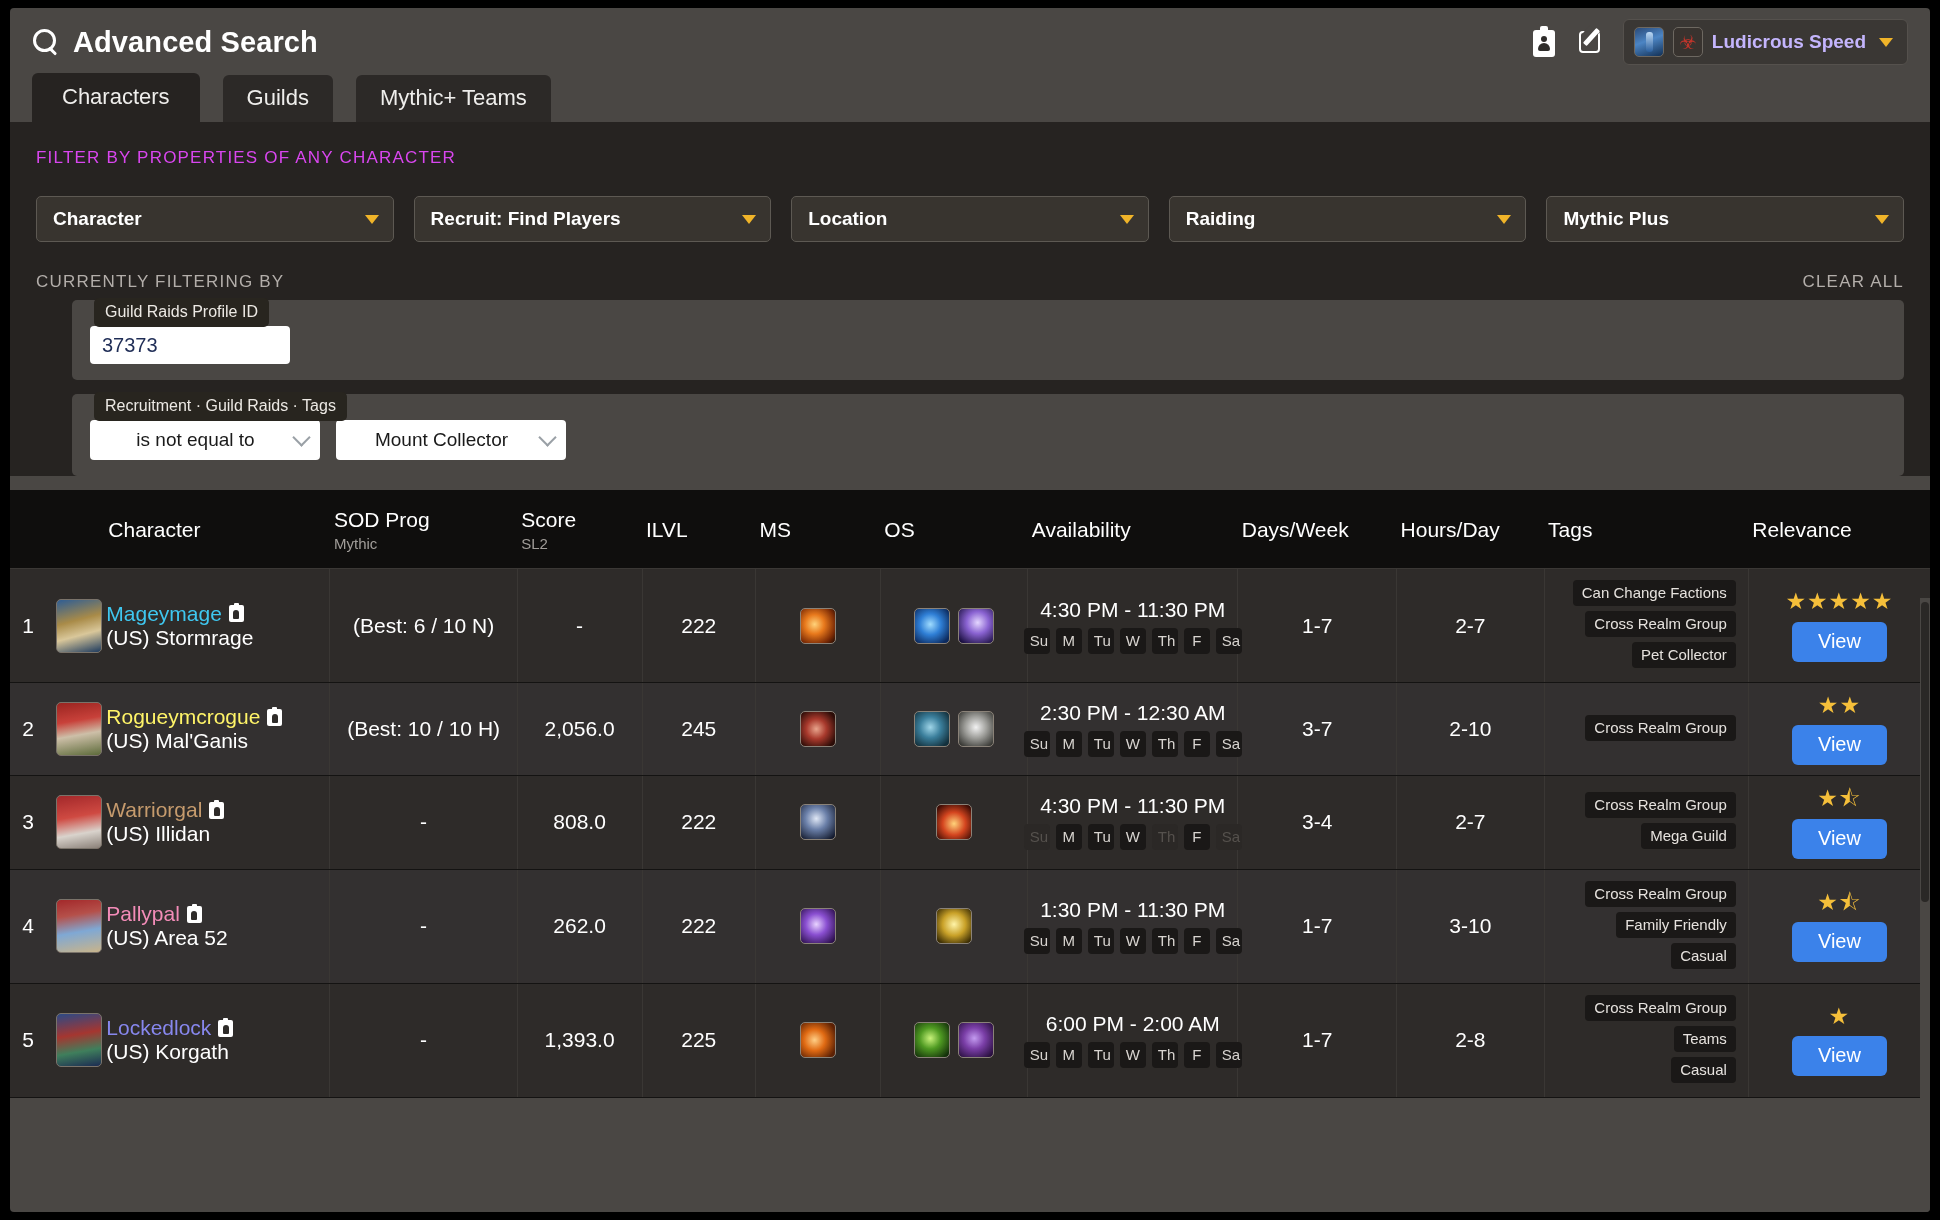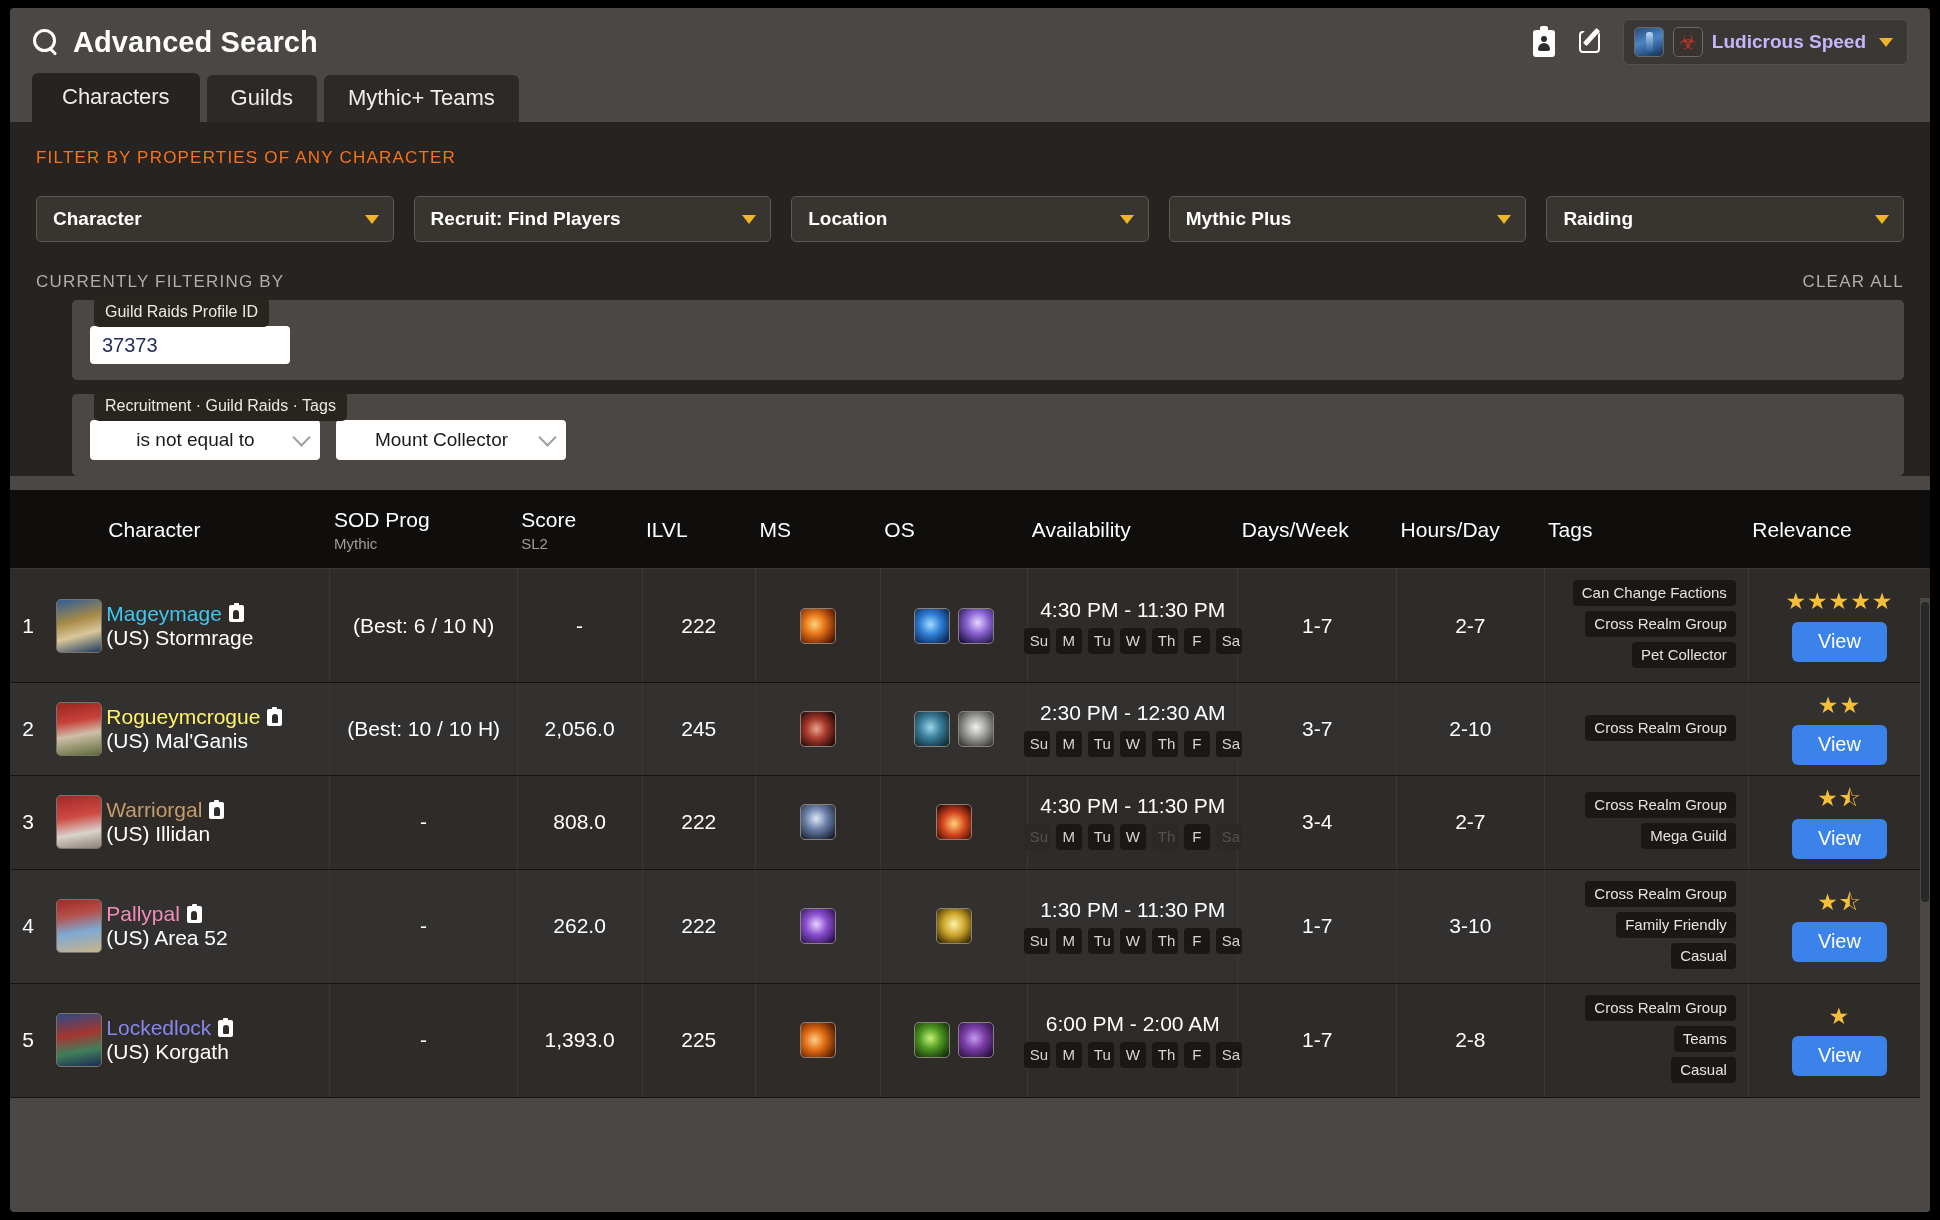--- a/index.html
+++ b/index.html
@@ -101,41 +101,41 @@
   }
   .user-name { color: #c4b5fd; font-size: 19px; font-weight: bold; }
   .caret-sm {
     width: 0; height: 0; border-left: 7px solid transparent;
     border-right: 7px solid transparent; border-top: 9px solid #f0b429;
     margin-left: 4px;
   }
 
   
   .tabs {
-    display: flex; align-items: flex-end; gap: 7px;
+    display: flex; align-items: flex-end; gap: 23px;
     padding: 0 0 0 22px; height: 46px;
     position: relative;
   }
   .tab {
     background: #2c2927; color: #efeeec;
     border-radius: 6px 6px 0 0;
     padding: 10px 24px 11px 24px;
     font-size: 22px; cursor: pointer;
     position: relative; z-index: 2;
   }
   .tab.active { background: #262321; }
   .tab-0 { padding: 11px 30px 12px 30px; font-size: 22px; }
 
   
   .filter-panel {
     background: #262321;
     padding: 26px 26px 0 26px;
   }
   .section-label {
-    color: #f97316; font-size: 17px; letter-spacing: 1.2px;
+    color: #d946ef; font-size: 17px; letter-spacing: 1.2px;
     margin-bottom: 28px;
   }
   .dropdown-row { display: flex; gap: 20px; margin-bottom: 30px; }
   .dd {
     flex: 1 1 0; background: #38342f;
     border: 1px solid #5d5953; border-radius: 5px;
     height: 46px; display: flex; align-items: center;
     padding: 0 14px 0 16px; cursor: pointer; position: relative;
   }
   .dd-label { color: #fff; font-size: 19px; font-weight: bold; flex: 1; }
@@ -328,25 +328,25 @@
       </div>
       <div class="dd">
         <span class="dd-label">Recruit: Find Players</span>
         <span class="caret-y"></span>
       </div>
       <div class="dd">
         <span class="dd-label">Location</span>
         <span class="caret-y"></span>
       </div>
       <div class="dd">
+        <span class="dd-label">Raiding</span>
+        <span class="caret-y"></span>
+      </div>
+      <div class="dd">
         <span class="dd-label">Mythic Plus</span>
-        <span class="caret-y"></span>
-      </div>
-      <div class="dd">
-        <span class="dd-label">Raiding</span>
         <span class="caret-y"></span>
       </div>
     </div>
 
     <div class="cfb-row">
       <span class="cfb-label">CURRENTLY FILTERING BY</span>
       <span class="clear-all">CLEAR ALL</span>
     </div>
 
     <div class="fgroup">

